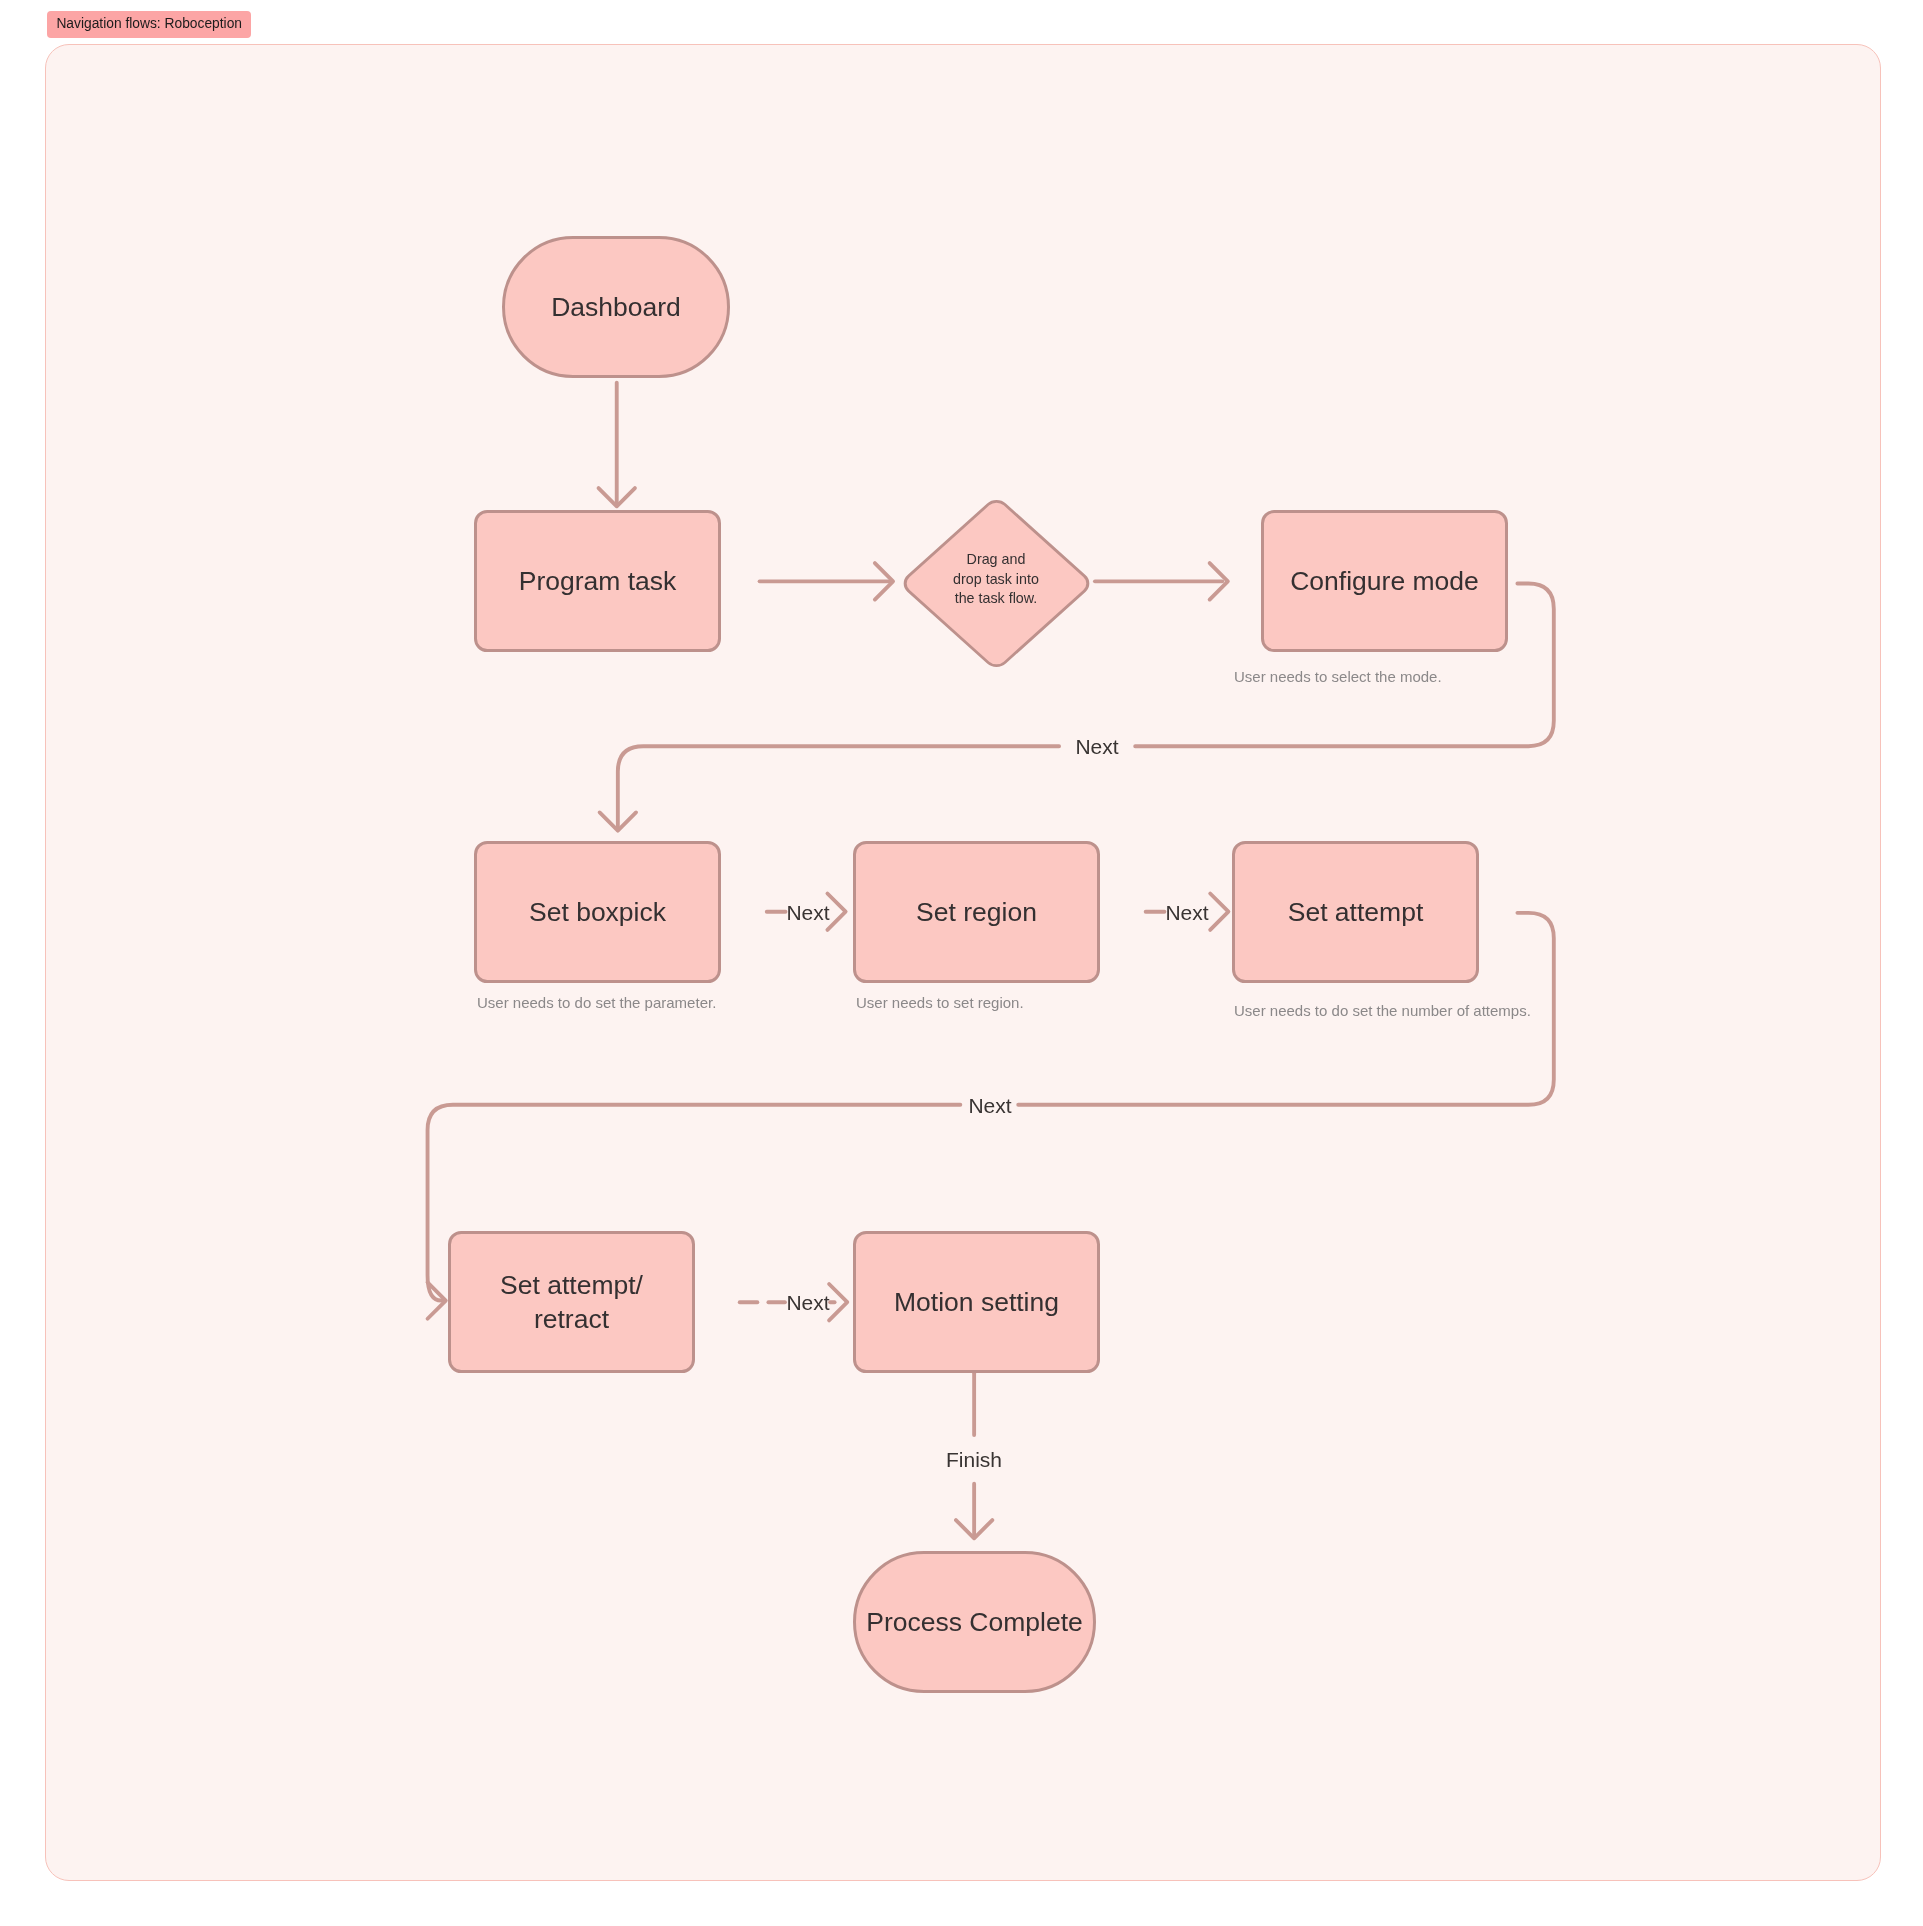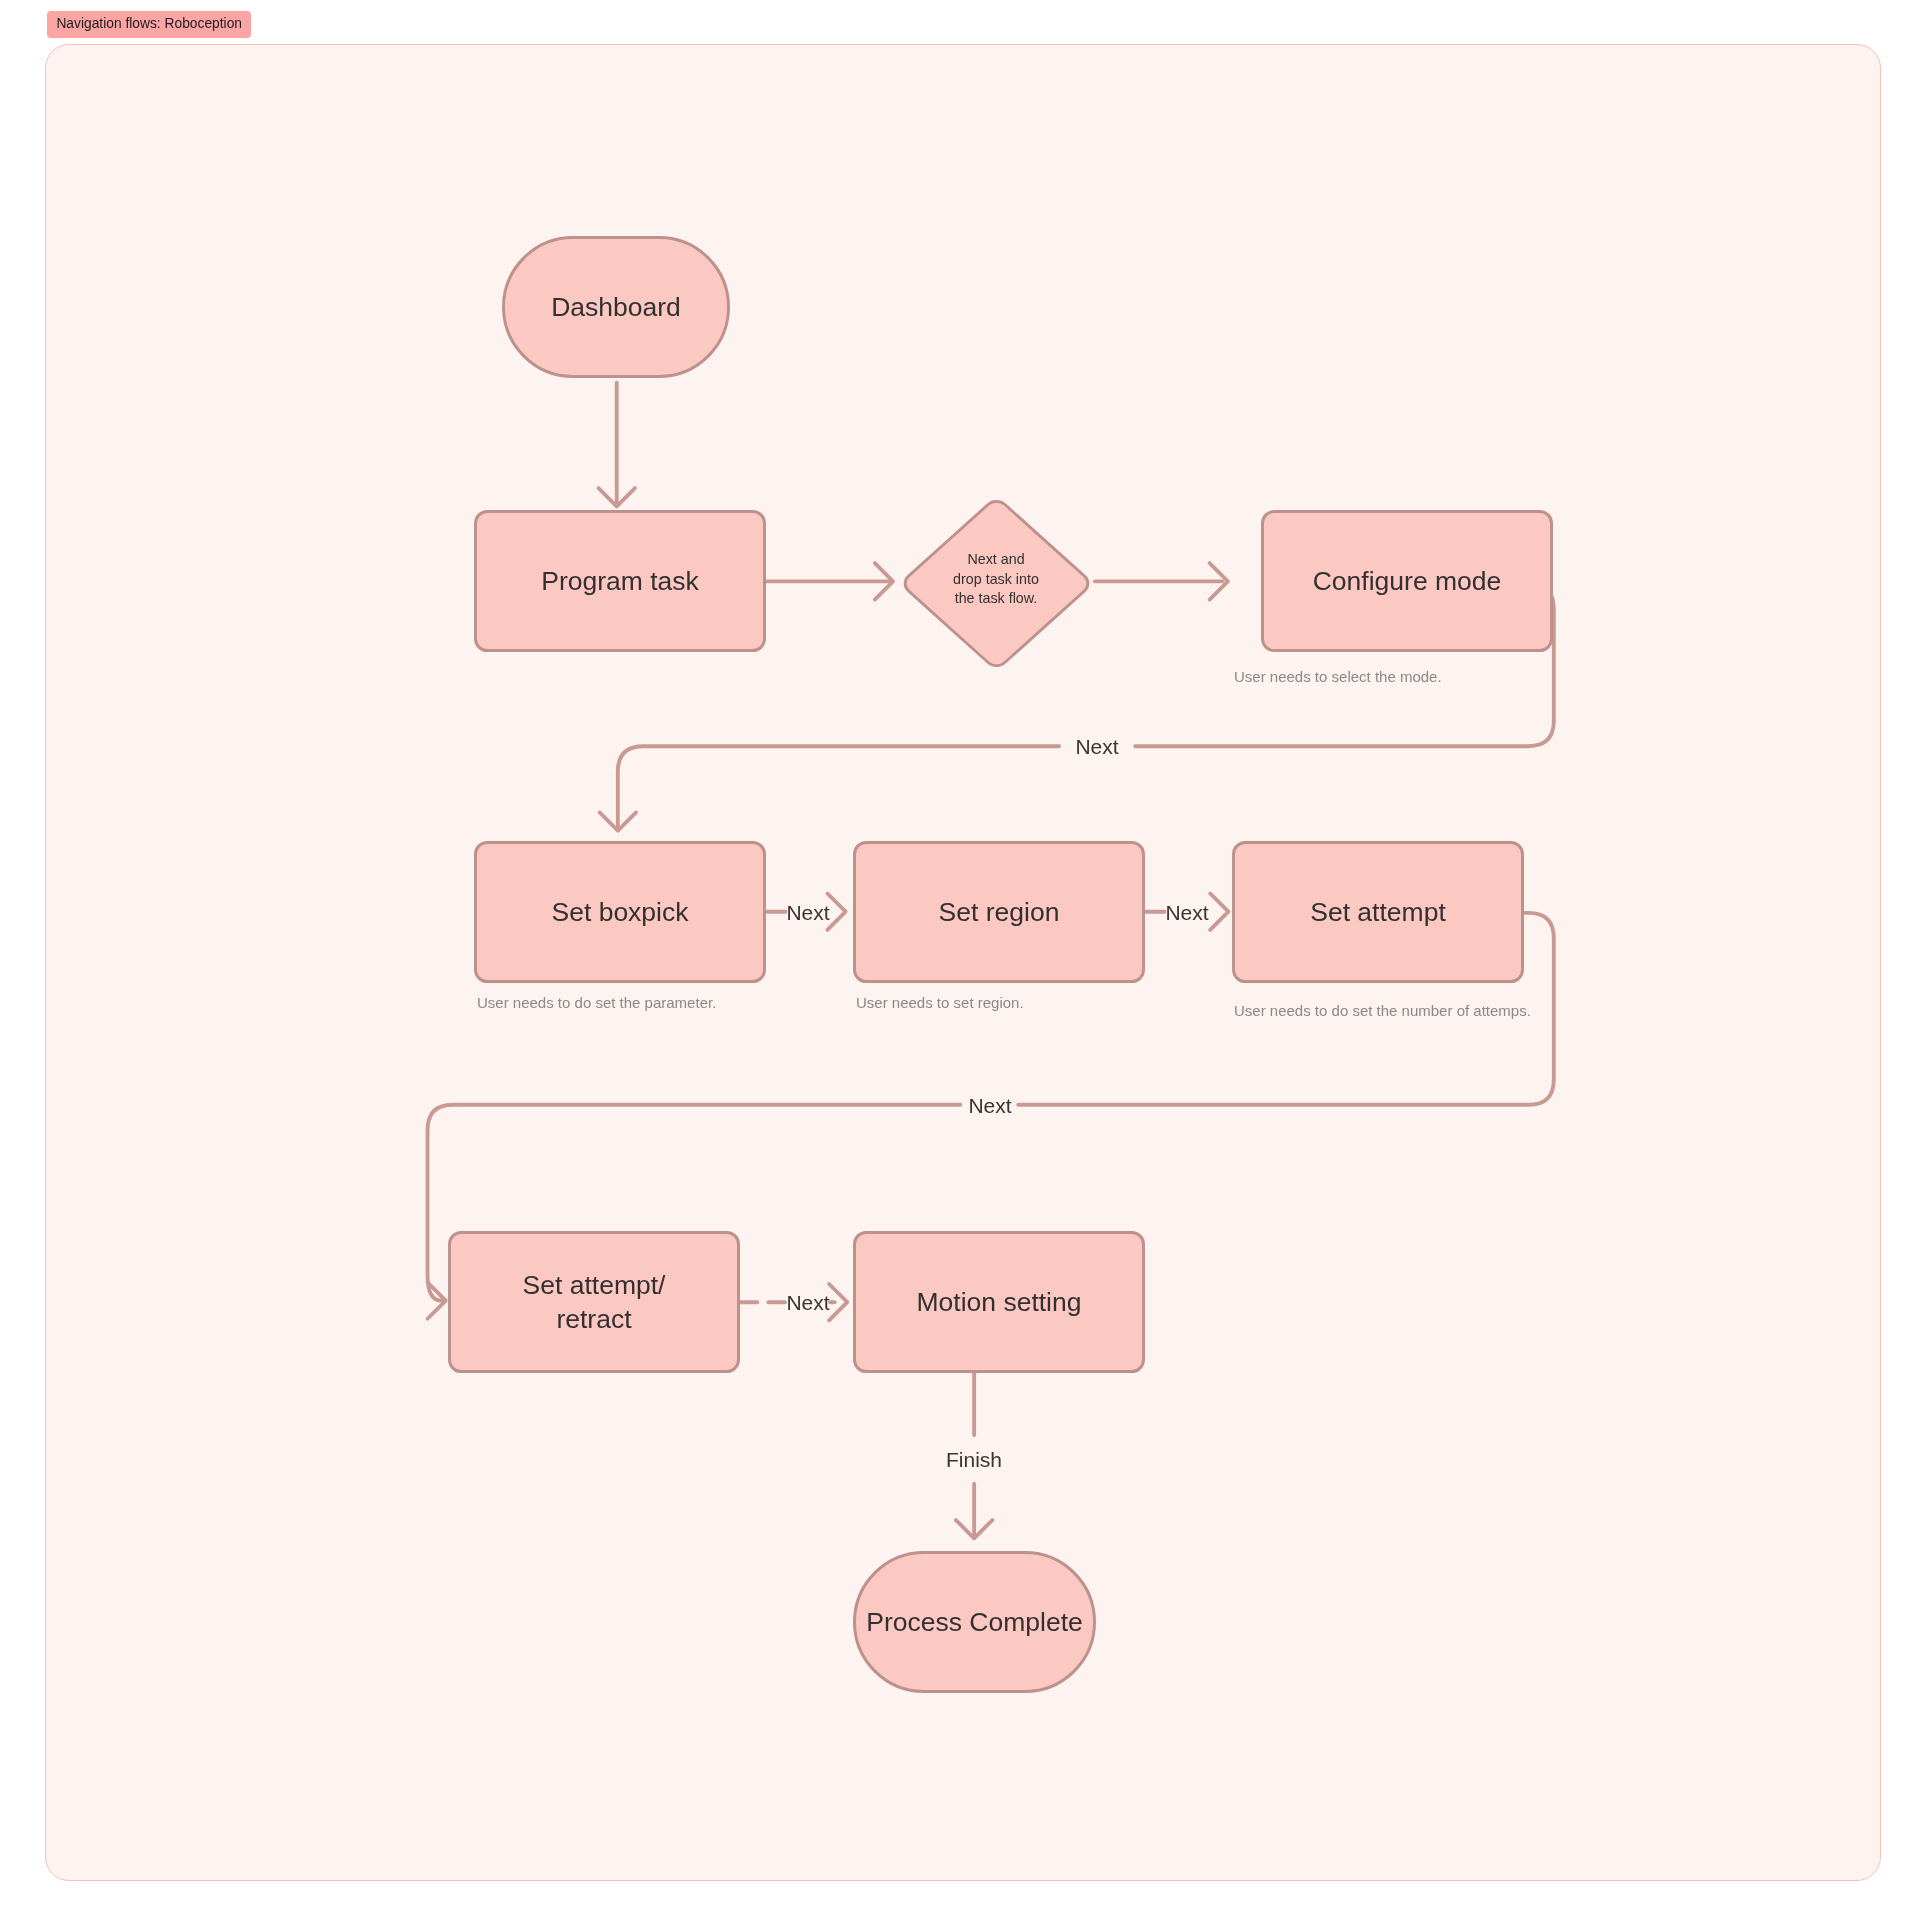--- a/index.html
+++ b/index.html
@@ -20,21 +20,21 @@
   }
 
   .edges{position:absolute;left:0;top:0;width:1924px;height:1926px;pointer-events:none;}
   .edges path{pointer-events:stroke;}
 
   .node{
     position:absolute;display:flex;align-items:center;justify-content:center;
     background:#fcc8c2;border:3.9px solid #bd918c;box-sizing:border-box;
     color:#343031;font-size:26.5px;text-align:center;line-height:1.3;
   }
-  .node.rect{border-radius:13.2px;width:292px;height:142px;}
+  .node.rect{border-radius:13.2px;width:247px;height:142px;}
   .node.pill{border-radius:71px;}
 
   .diamond-shape{
     position:absolute;left:927px;top:514px;width:139px;height:139px;
     background:#fcc8c2;border:3.9px solid #bd918c;box-sizing:border-box;border-radius:13.2px;
     transform:scaleY(0.9) rotate(45deg);
   }
   .diamond-label{
     position:absolute;left:919px;top:550px;width:154px;
     color:#343031;font-size:14.3px;line-height:1.38;text-align:center;
@@ -114,21 +114,21 @@
   <div class="node pill" style="left:502px;top:236px;width:228px;height:142px;">
     <span>Dashboard</span>
   </div>
 
   <div class="node rect" style="left:474px;top:510px;">
     <span>Program task</span>
   </div>
 
   <div class="diamond-shape"></div>
   <div class="diamond-label">
-    <div>Next and</div>
+    <div>Drag and</div>
     <div>drop task into</div>
     <div>the task flow.</div>
   </div>
 
   <div class="node rect" style="left:1232px;top:510px;margin-left:29px;">
     <span>Configure mode</span>
   </div>
   <div class="caption" style="left:1234px;top:667px;">User needs to select the mode.</div>
 
   <div class="node rect" style="left:474px;top:841px;">

